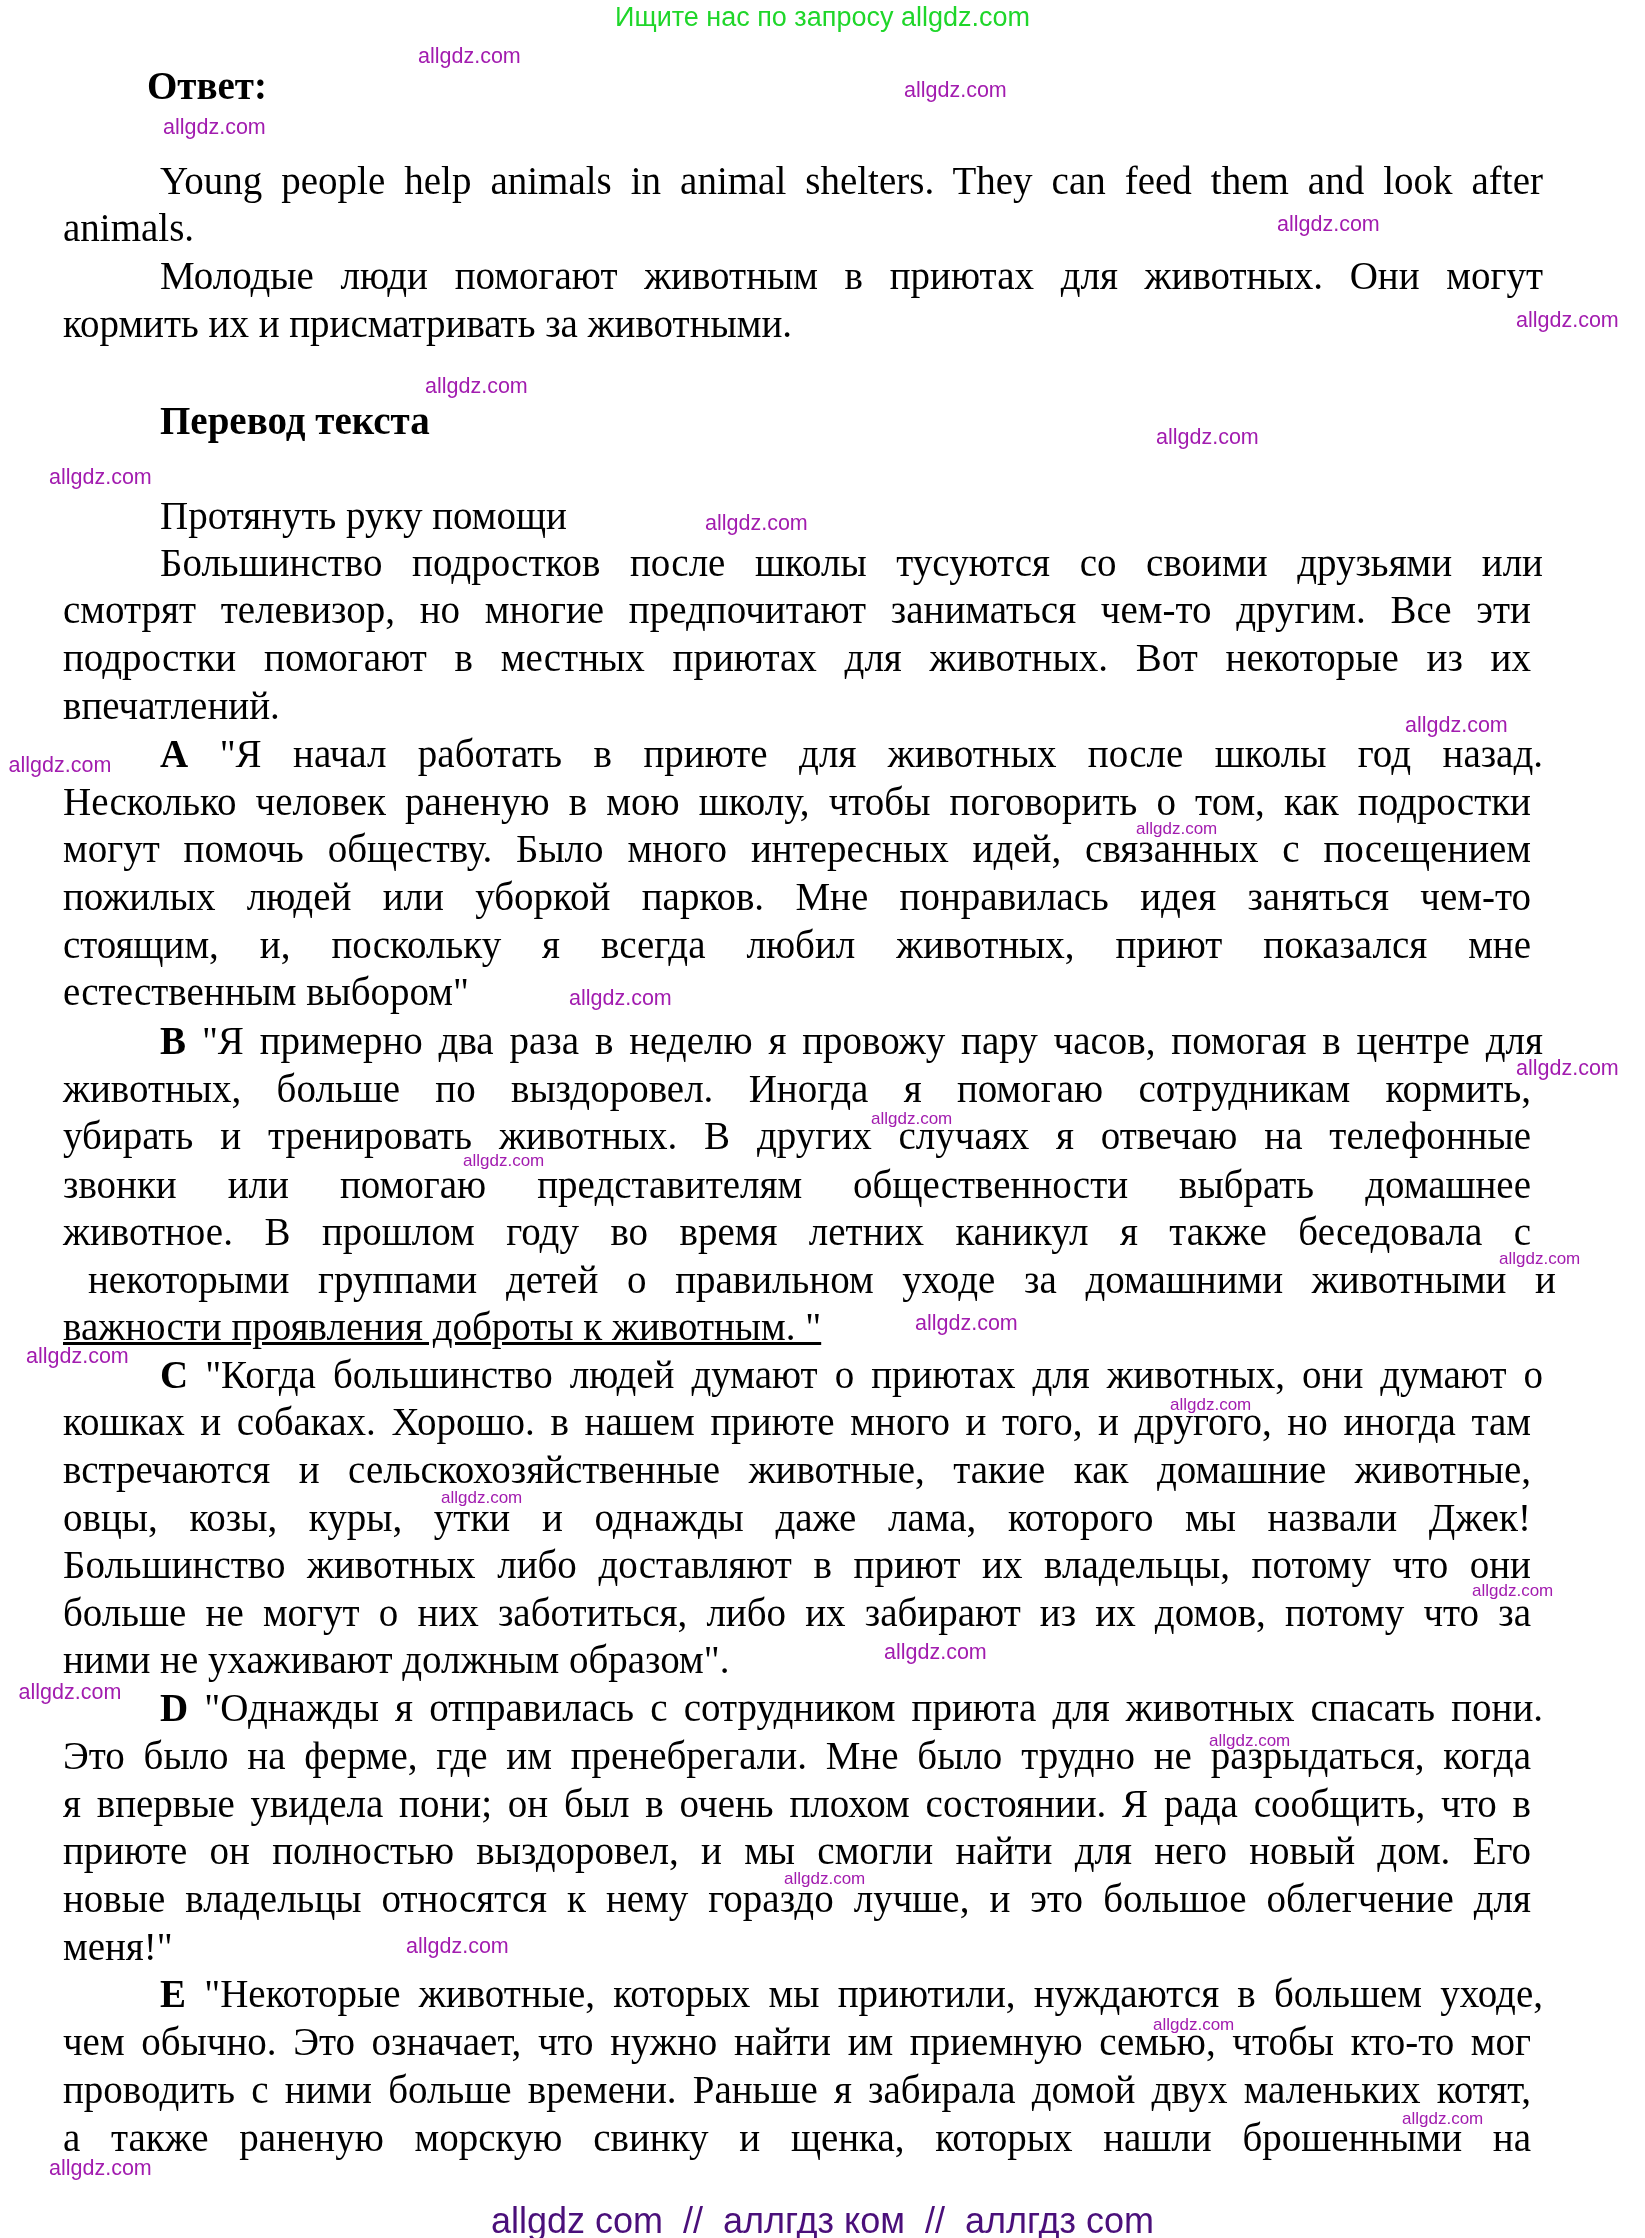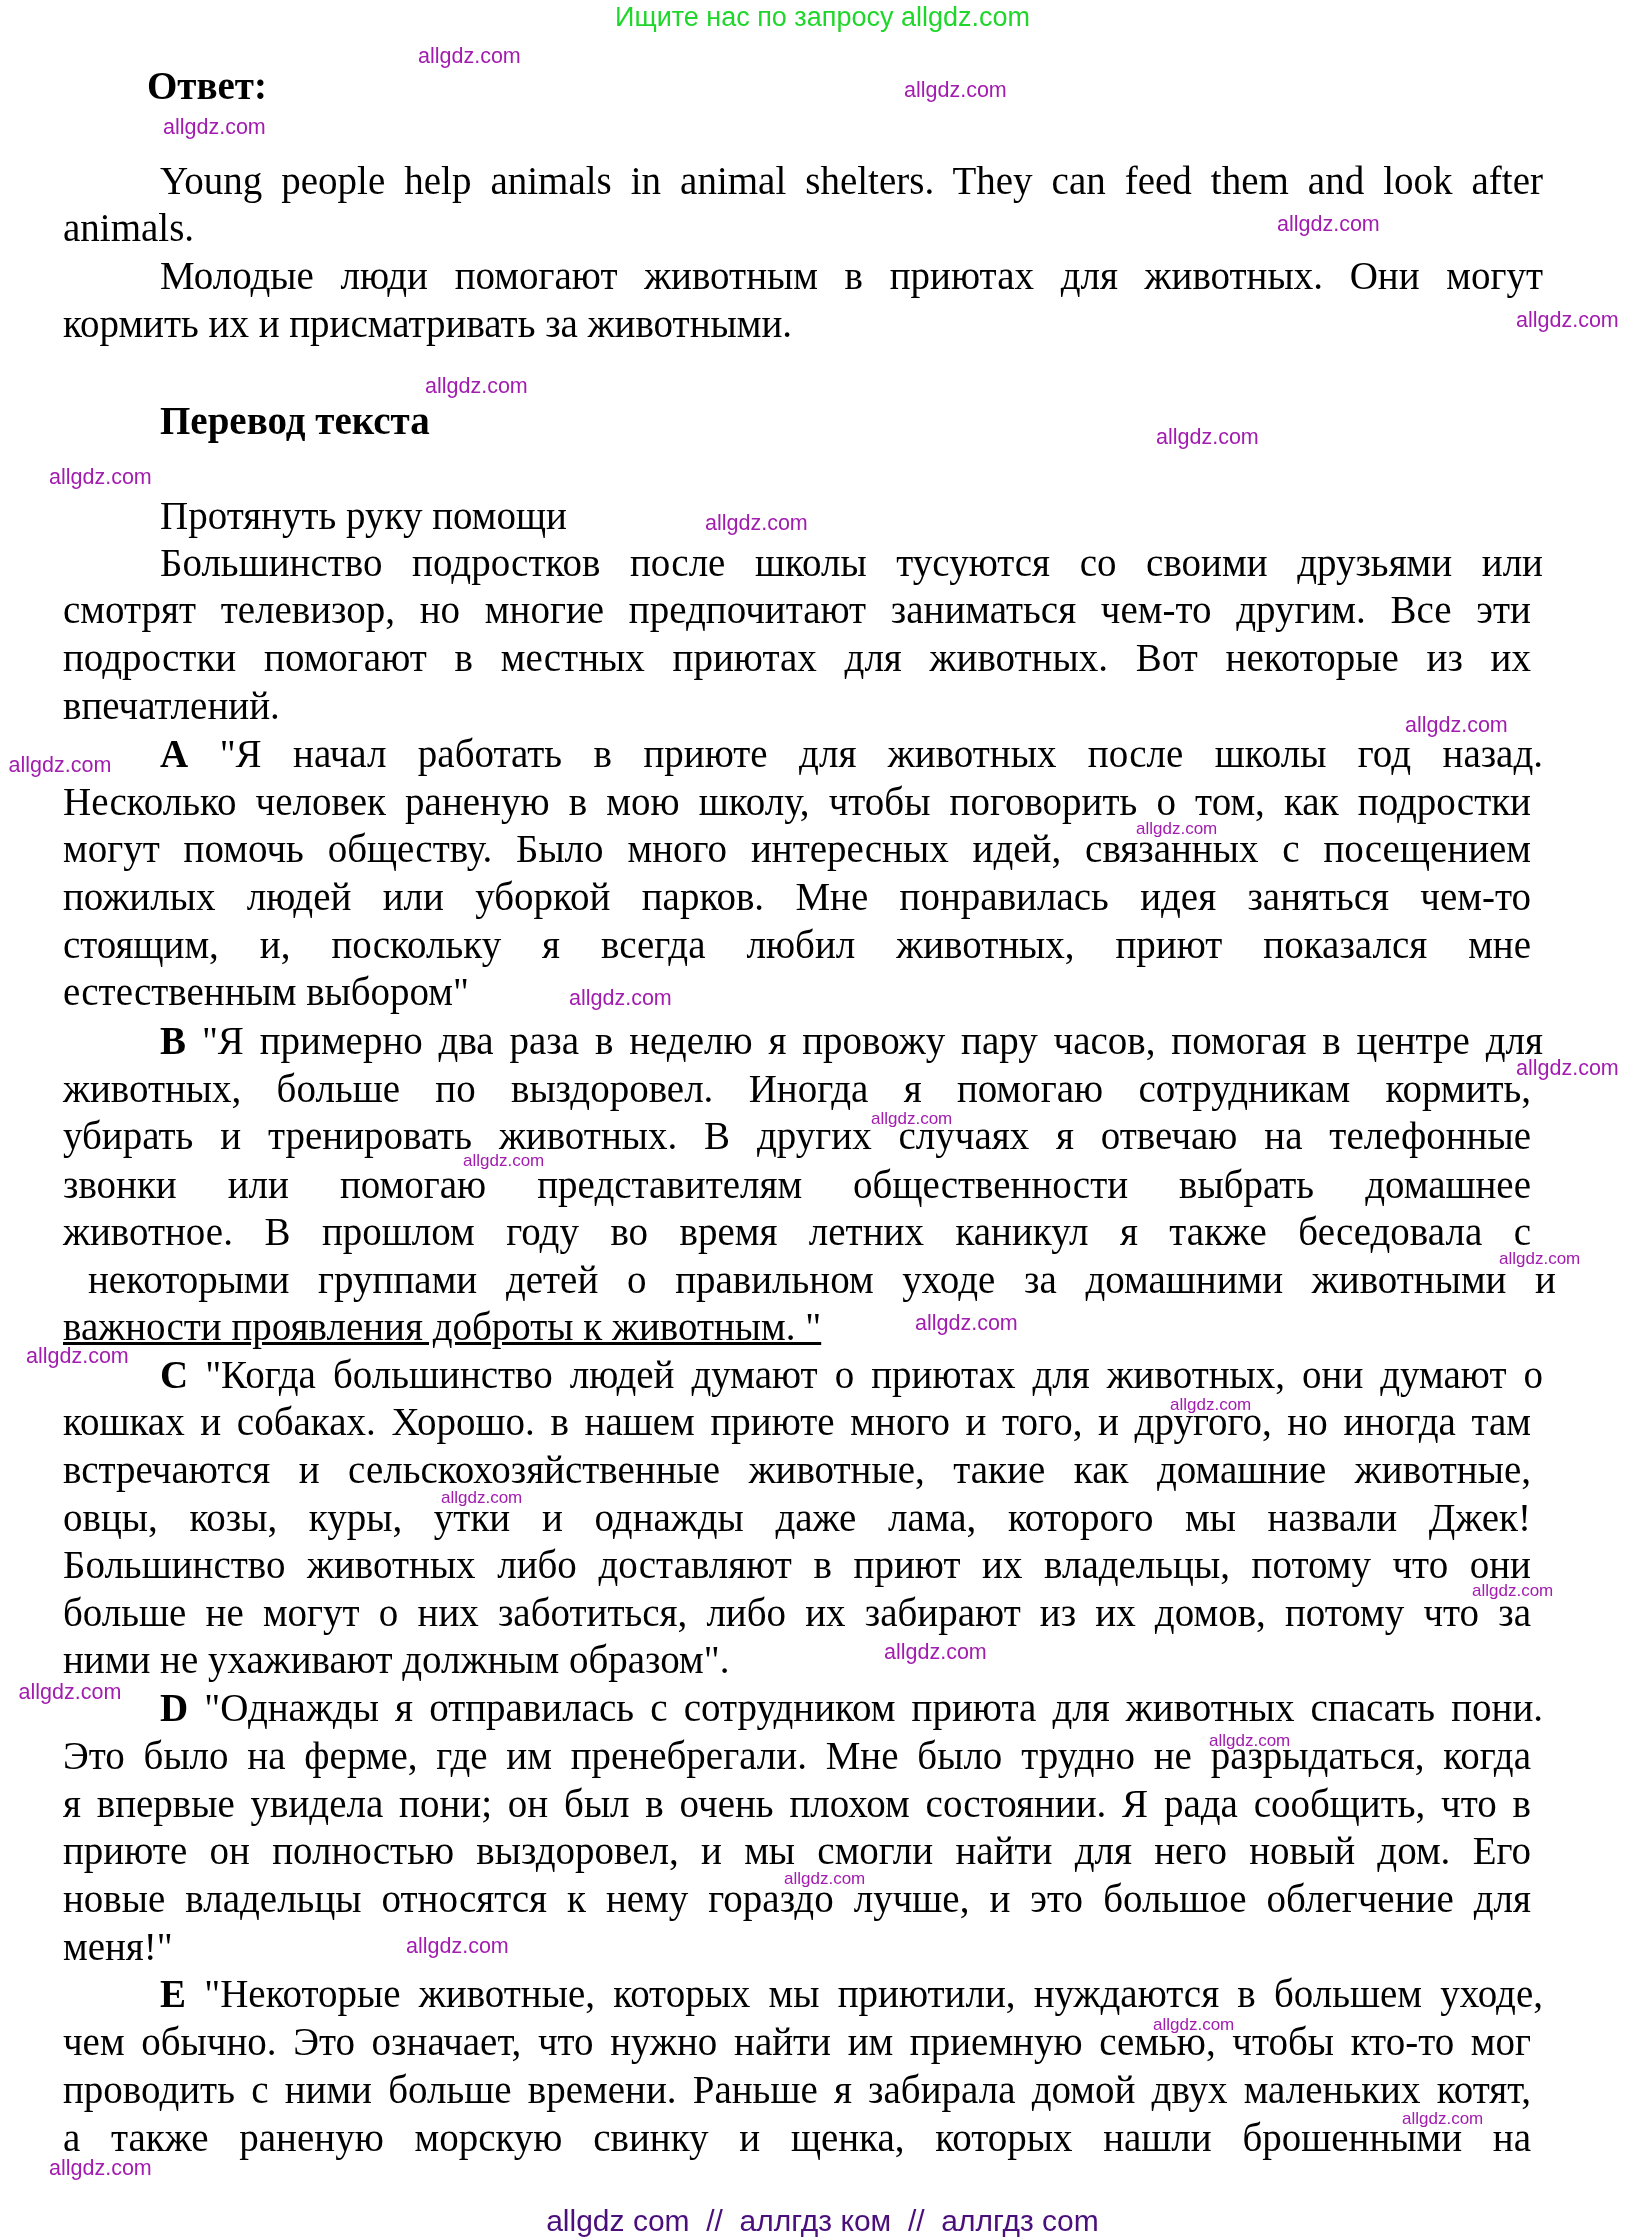--- a/index.html
+++ b/index.html
@@ -1,20 +1,20 @@
 <!DOCTYPE html>
 <html style="font-size:11.4px"><head>
 <meta charset="utf-8">
 <style>
   html, body { margin:0; padding:0; background:#ffffff; }
   body { width:1645px; height:2239px; position:relative; overflow:hidden; }
   .top-banner { position:absolute; left:0; top:0; width:1645px; height:36px; text-align:center;
     font-family:"Liberation Sans", sans-serif; font-size:27px; line-height:34px; color:#1fd62a; }
   .footer-banner { position:absolute; left:0; top:2204px; width:1645px; height:33px; text-align:center;
-    font-family:"Liberation Sans", sans-serif; font-size:30px; line-height:33px; color:#4a0f7a; }
+    font-family:"Liberation Sans", sans-serif; font-size:36px; line-height:33px; color:#4a0f7a; }
   .line { position:absolute; left:63px; width:1468px; height:48px;
     font-family:"Liberation Serif", "DejaVu Serif", serif; font-size:39px; line-height:48px; color:#000;
     white-space:nowrap; text-align:justify; text-align-last:justify; }
   .line.last { text-align-last:left; }
   .line.indent { left:160px; width:1383px; }
   .heading { font-weight:bold; }
   .letter { font-weight:bold; }
   .wm { position:absolute; font-family:"Liberation Sans", sans-serif; font-size:21.5px; line-height:23px; color:#a21caf; white-space:nowrap; }
   .wm.small { font-size:17px; line-height:18.6px; }
 </style>

